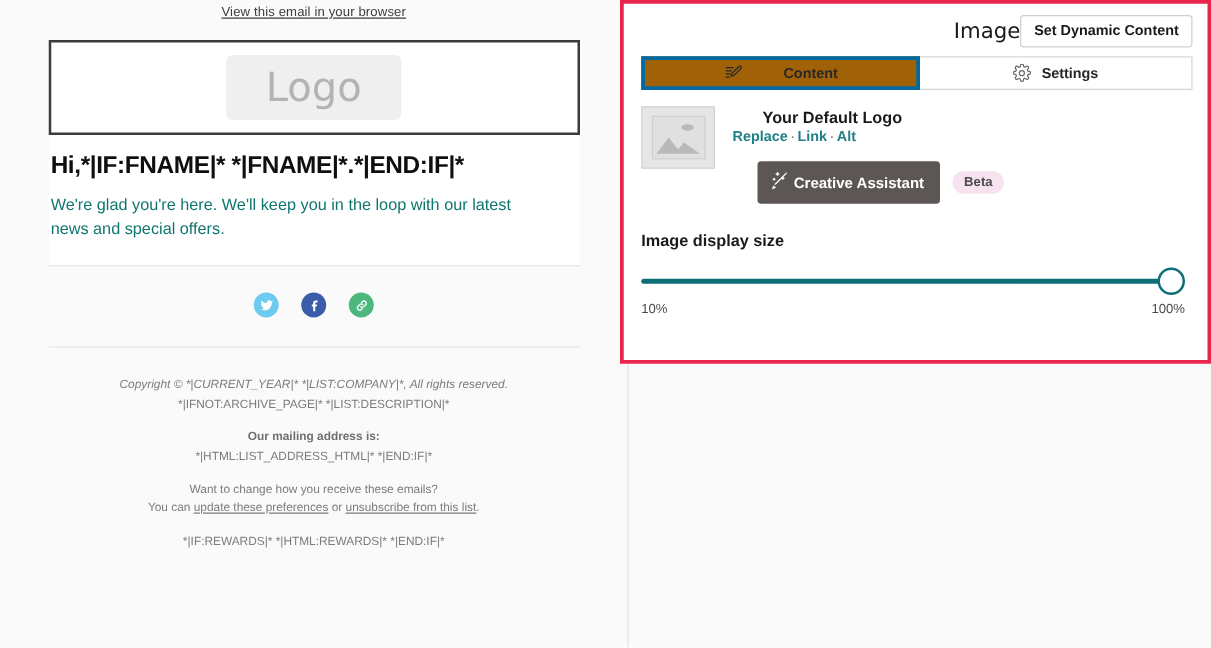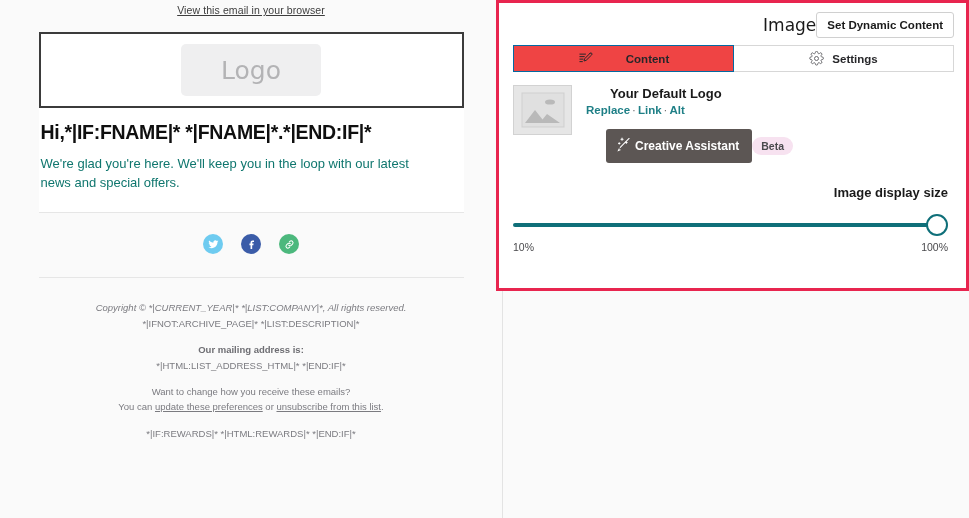--- a/index.html
+++ b/index.html
@@ -30,21 +30,21 @@
   .logo-block {
     margin-top: 14px;
     background: #ffffff;
     border: 2px solid #3b3b3b;
     height: 76px;
     display: flex; align-items: center; justify-content: center;
   }
   .logo-placeholder {
     width: 140px; height: 52px; background: #efeff0; border-radius: 5px;
     display: flex; align-items: center; justify-content: center;
-    color: #b3b3b5; font-size: 25px; font-weight: 400;
+    color: #b3b3b5; font-size: 32px; font-weight: 400;
     font-family: "DejaVu Sans", sans-serif;
   }
 
   .greeting-block { background: #ffffff; padding: 13px 2px 20px 2px; }
   .greeting-title {
     font-size: 19.5px; font-weight: bold; color: #0f0f0f;
     letter-spacing: -0.3px; margin: 0 0 10px 0;
   }
   .greeting-body {
     font-size: 13px; color: #0f766e; line-height: 1.48; margin: 0;
@@ -97,52 +97,52 @@
 
   .tabs { display: flex; margin: 3px 12px 0 14px; }
   .tab {
     flex: 1; display: flex; align-items: center; justify-content: center;
     gap: 8px; height: 27px; border: 1px solid #d7d7d7;
     background: #ffffff; font-size: 11.5px; font-weight: bold; color: #27272a;
     cursor: pointer; margin-left: -1px;
   }
   .tab:first-child { margin-left: 0; }
   .tab.active {
-    background: #ef4444; border: 1px solid #0369a1; position: relative; z-index: 2; gap: 33px;
+    background: #a16207; border: 3px solid #0369a1; position: relative; z-index: 2; gap: 33px;
   }
   .tab svg { display: block; }
 
   .media-row { display: flex; gap: 14px; padding: 13px 14px 0 14px; }
   .thumb {
     width: 59px; height: 50px; background: #e6e6e6;
     border: 1px solid #d2d2d2; flex: none;
     display: flex; align-items: center; justify-content: center;
   }
   .media-text { padding-top: 1px; }
   .media-title {
     font-size: 13px; font-weight: bold; color: #1a1a1a; margin-bottom: 3px; margin-left: 24px;
   }
   .media-links { font-size: 11.5px; font-weight: bold; color: #1e7f86; }
   .media-links a { color: #1e7f86; text-decoration: none; cursor: pointer; }
   .media-links .dot { color: #6f6f72; font-weight: normal; margin: 0 2px; }
 
-  .ca-row { display: flex; align-items: center; margin-top: 13px; padding-left: 20px; }
+  .ca-row { display: flex; align-items: center; gap: 10px; margin-top: 13px; padding-left: 20px; }
   .ca-btn {
     display: flex; align-items: center; gap: 2px;
     background: #5c5654; color: #ffffff; border: 0; border-radius: 3px;
     font-size: 12px; font-weight: bold; padding: 7px 13px 7px 10px;
     cursor: pointer; font-family: "Liberation Sans", sans-serif;
   }
   .beta-badge {
     background: #f7e2f0; color: #4a4a4d; border-radius: 9px;
     font-size: 10.5px; font-weight: bold; padding: 3px 9px;
   }
 
   .slider-section { padding: 22px 18px 0 14px; }
-  .slider-label { font-size: 13px; font-weight: bold; color: #1a1a1a; text-align: right; }
+  .slider-label { font-size: 13px; font-weight: bold; color: #1a1a1a; }
   .slider-track-wrap {
     position: relative; height: 22px; margin-top: 14px;
   }
   .slider-track {
     position: absolute; left: 0; right: 10px; top: 9px;
     height: 4px; background: #0f6f79; border-radius: 2px;
   }
   .slider-thumb {
     position: absolute; right: 0; top: 0;
     width: 22px; height: 22px; border-radius: 50%;

